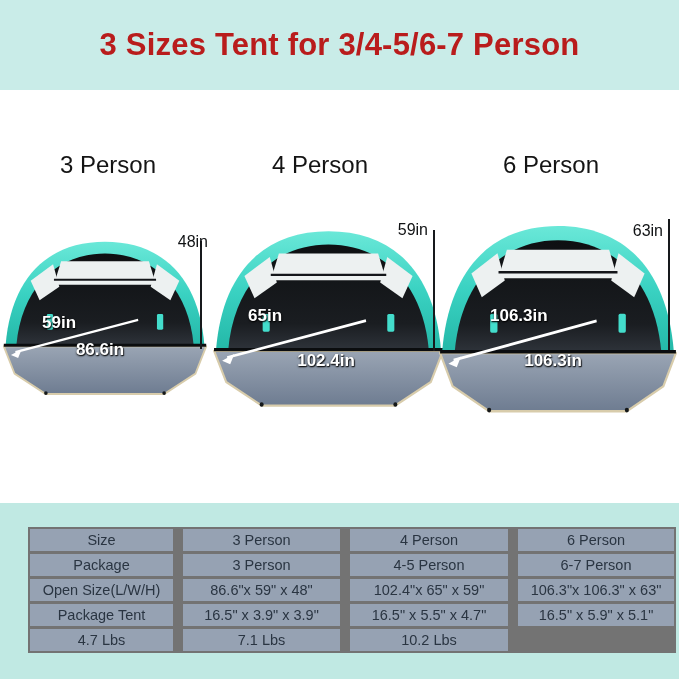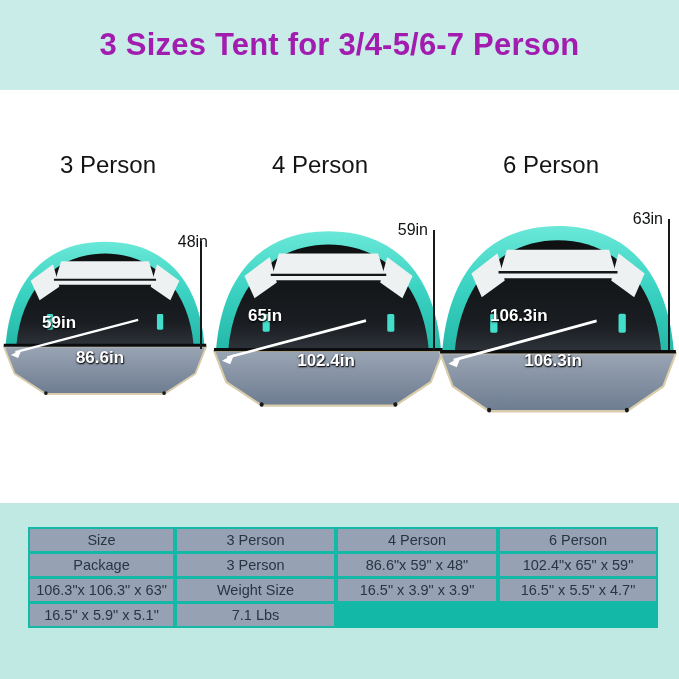--- a/index.html
+++ b/index.html
@@ -9,21 +9,21 @@
     font-family:"Liberation Sans", sans-serif;
   }
   .stage{position:absolute;inset:0;}
 
   
   .header{
     position:absolute;left:0;top:0;width:679px;height:90px;
     background:#c9ece8;display:flex;align-items:center;justify-content:center;
   }
   .header h1{
-    margin:0;font-size:31px;font-weight:bold;color:#a21caf;letter-spacing:.2px;
+    margin:0;font-size:31px;font-weight:bold;color:#b91c1c;letter-spacing:.2px;
   }
 
   
   .tent-title{
     position:absolute;top:151px;transform:translateX(-50%);
     font-size:24px;color:#141414;white-space:nowrap;
   }
   .tent-svg{position:absolute;display:block;}
 
   
@@ -43,22 +43,22 @@
 
   
   .bottom-section{
     position:absolute;left:0;top:503px;width:679px;height:176px;
     background:#c0e9e3;
   }
   .spec-table{
     position:absolute;left:28px;top:527px;
     display:grid;
     grid-template-columns:143px 157px 158px 156px;
-    gap:3px 4px;
-    background:#14b8a6;padding:2px;
+    gap:3px 10px;
+    background:#737373;padding:2px;
   }
   .spec-table .cell{
     background:#96a2b3;height:22px;line-height:22px;
     text-align:center;font-size:14.5px;color:#2a3542;
     overflow:hidden;white-space:nowrap;
   }
 </style>
 </head>
 <body>
 
@@ -142,47 +142,52 @@
     <circle cx="181" cy="165" r="2" fill="#15181a"></circle>
   </svg>
 
   <div class="dim-line-v" style="left:200px;top:241px;height:108px"></div>
   <div class="dim-label" style="left:162px;top:233px">48in</div>
 
   <div class="dim-line-v" style="left:433px;top:230px;height:121px"></div>
   <div class="dim-label" style="left:382px;top:221px">59in</div>
 
   <div class="dim-line-v" style="left:668px;top:219px;height:131px"></div>
-  <div class="dim-label" style="left:617px;top:210px">63in</div>
+  <div class="dim-label" style="left:617px;top:222px">63in</div>
 
   <span class="floor-label" style="left:42px;top:313px">59in</span>
-  <span class="floor-label width" style="left:100px;top:348px">86.6in</span>
+  <span class="floor-label width" style="left:100px;top:340px">86.6in</span>
 
   <span class="floor-label" style="left:248px;top:306px">65in</span>
   <span class="floor-label width" style="left:326px;top:351px">102.4in</span>
 
   <span class="floor-label" style="left:490px;top:306px">106.3in</span>
   <span class="floor-label width" style="left:553px;top:351px">106.3in</span>
 
   <div class="bottom-section"></div>
 
   <div class="spec-table">
     <div class="cell">Size</div>
     <div class="cell">3 Person</div>
     <div class="cell">4 Person</div>
     <div class="cell">6 Person</div>
 
     <div class="cell">Package</div>
     <div class="cell">3 Person</div>
+    <div class="cell">4-5 Person</div>
+    <div class="cell">6-7 Person</div>
 
+    <div class="cell">Open Size(L/W/H)</div>
     <div class="cell">86.6"x 59" x 48"</div>
     <div class="cell">102.4"x 65" x 59"</div>
     <div class="cell">106.3"x 106.3" x 63"</div>
 
-    <div class="cell">Weight Size</div>
+    <div class="cell">Package Tent</div>
     <div class="cell">16.5" x 3.9" x 3.9"</div>
     <div class="cell">16.5" x 5.5" x 4.7"</div>
     <div class="cell">16.5" x 5.9" x 5.1"</div>
 
+    <div class="cell">4.7 Lbs</div>
     <div class="cell">7.1 Lbs</div>
+    <div class="cell">10.2 Lbs</div>
   </div>
 
 </div>
 
 </body></html>

